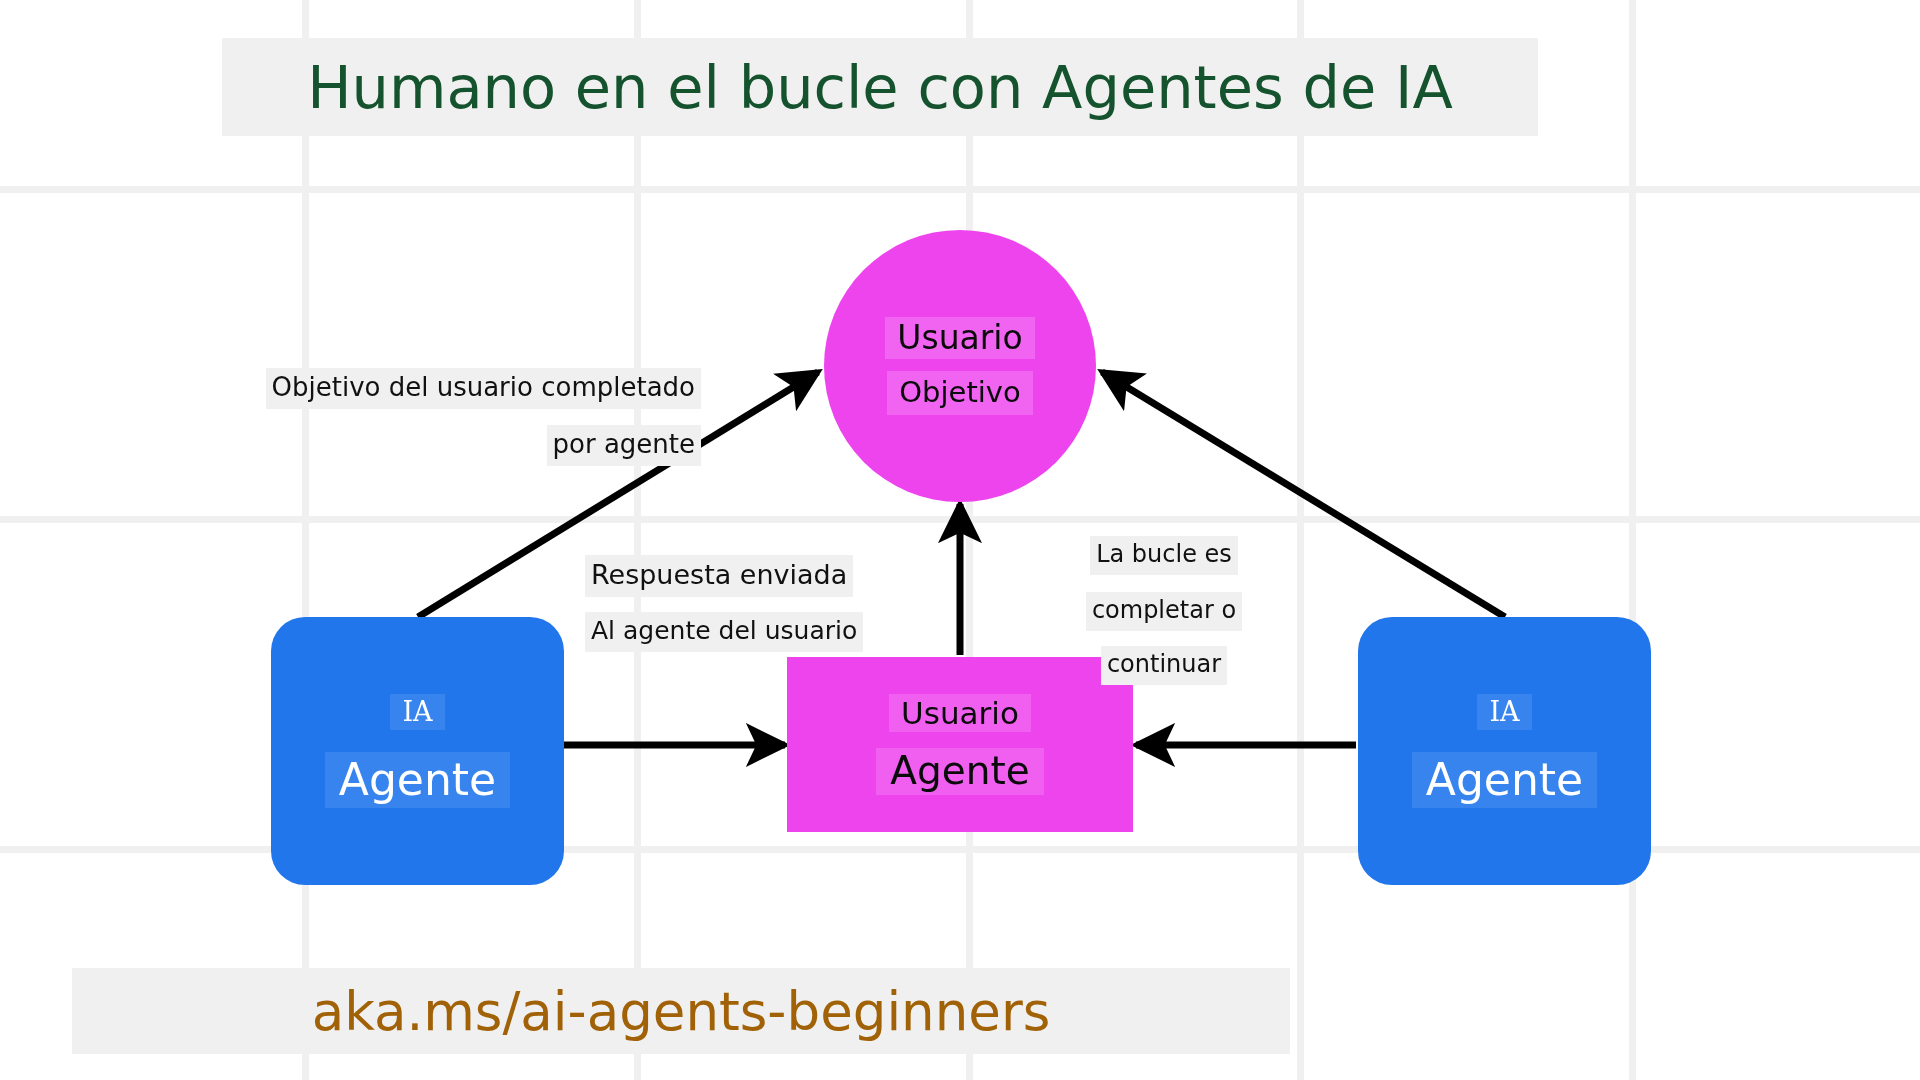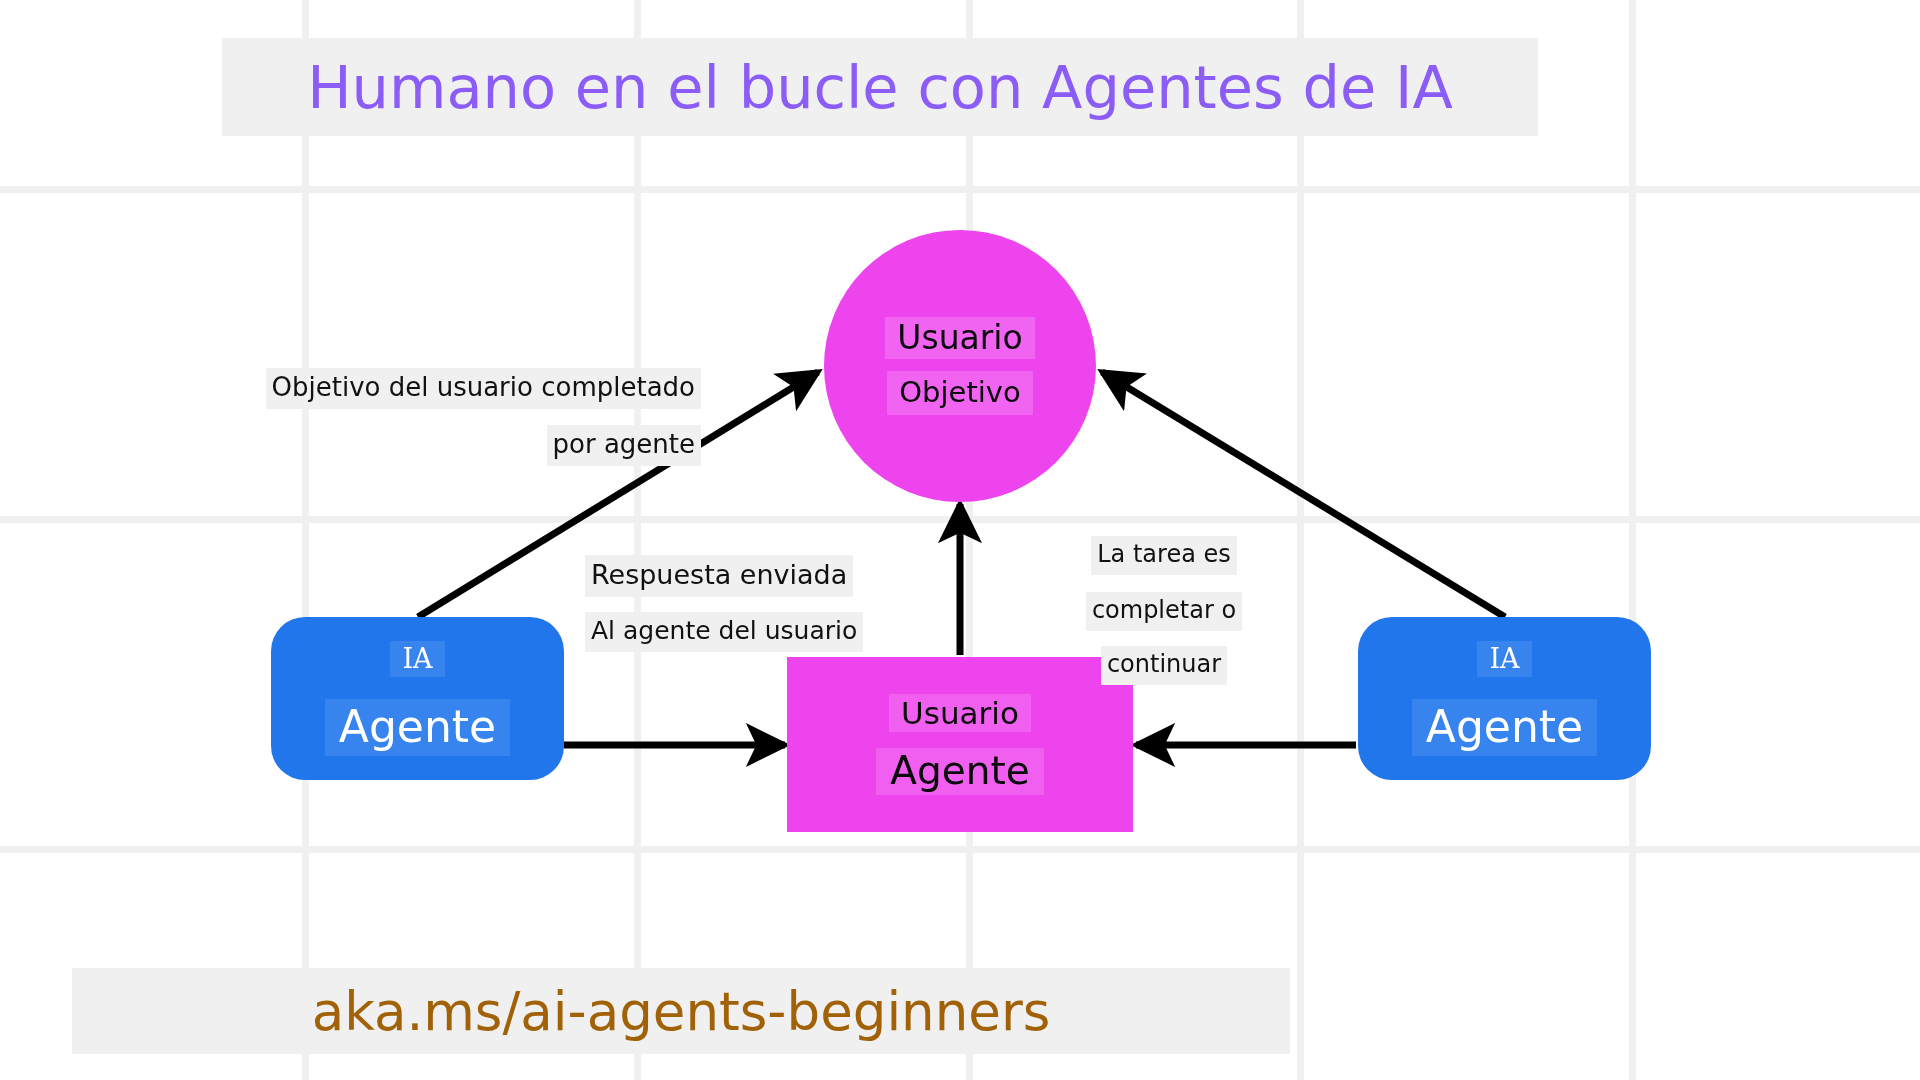--- a/index.html
+++ b/index.html
@@ -60,21 +60,21 @@
   .title-text {
     position: absolute;
     left: 222px;
     top: 38px;
     width: 1316px;
     height: 98px;
     display: flex;
     align-items: center;
     justify-content: center;
     font-size: 59px;
-    color: #8b5cf6;
+    color: #14532d;
     letter-spacing: 0px;
     white-space: nowrap;
   }
 
   
   .url-band {
     position: absolute;
     left: 72px;
     top: 968px;
     width: 1218px;
@@ -113,21 +113,21 @@
   }
   .node .line2 {
     font-size: 44px;
     line-height: 1.1;
     padding: 4px 14px;
     margin-top: 22px;
   }
 
   .agent-box {
     width: 293px;
-    height: 163px;
+    height: 268px;
     border-radius: 34px;
     background: #2176EC;
     color: #ffffff;
   }
   .agent-box .line1 { background: rgba(255,255,255,0.10); }
   .agent-box .line2 { background: rgba(255,255,255,0.10); }
 
   #agent-left  { left: 271px; top: 617px; }
   #agent-right { left: 1358px; top: 617px; }
 
@@ -280,21 +280,21 @@
     <span>Objetivo del usuario completado</span>
     <span>por agente</span>
   </div>
 
   <div class="edge-label" id="label-response-sent">
     <span>Respuesta enviada</span>
     <span>Al agente del usuario</span>
   </div>
 
   <div class="edge-label" id="label-task-status">
-    <span>La tarea es</span>
+    <span>La bucle es</span>
     <span>completar o</span>
     <span>continuar</span>
   </div>
 
   <div class="url-band"></div>
   <div class="url-text">aka.ms/ai-agents-beginners</div>
 
 </div>
 
 </body></html>

